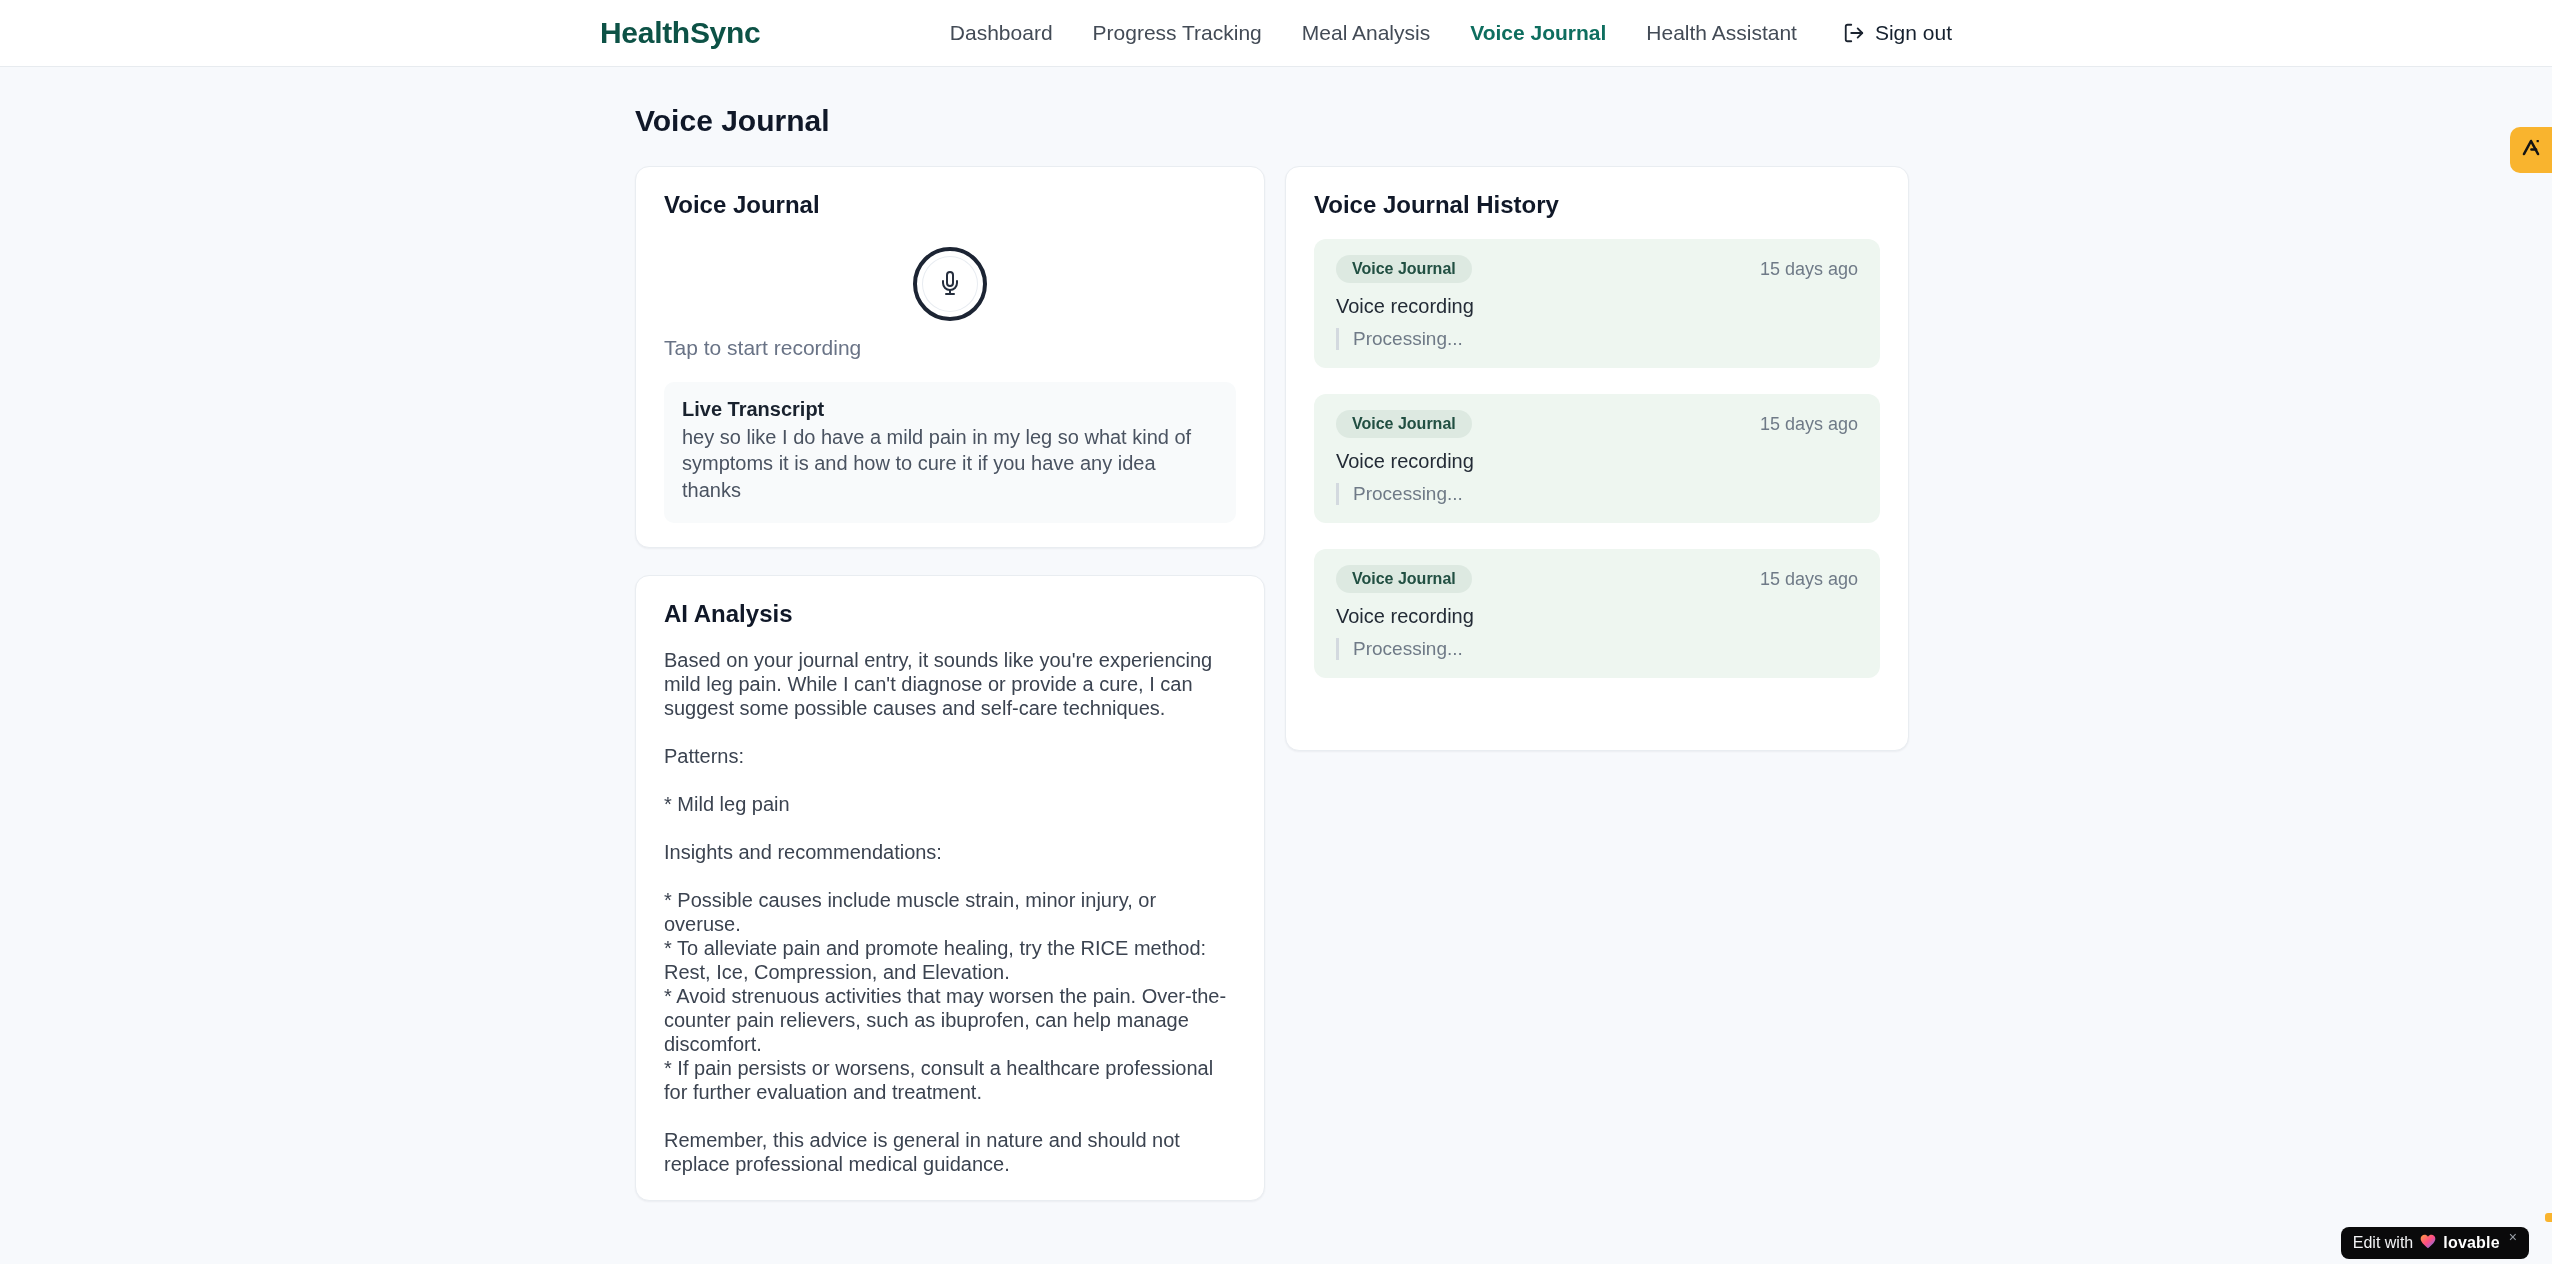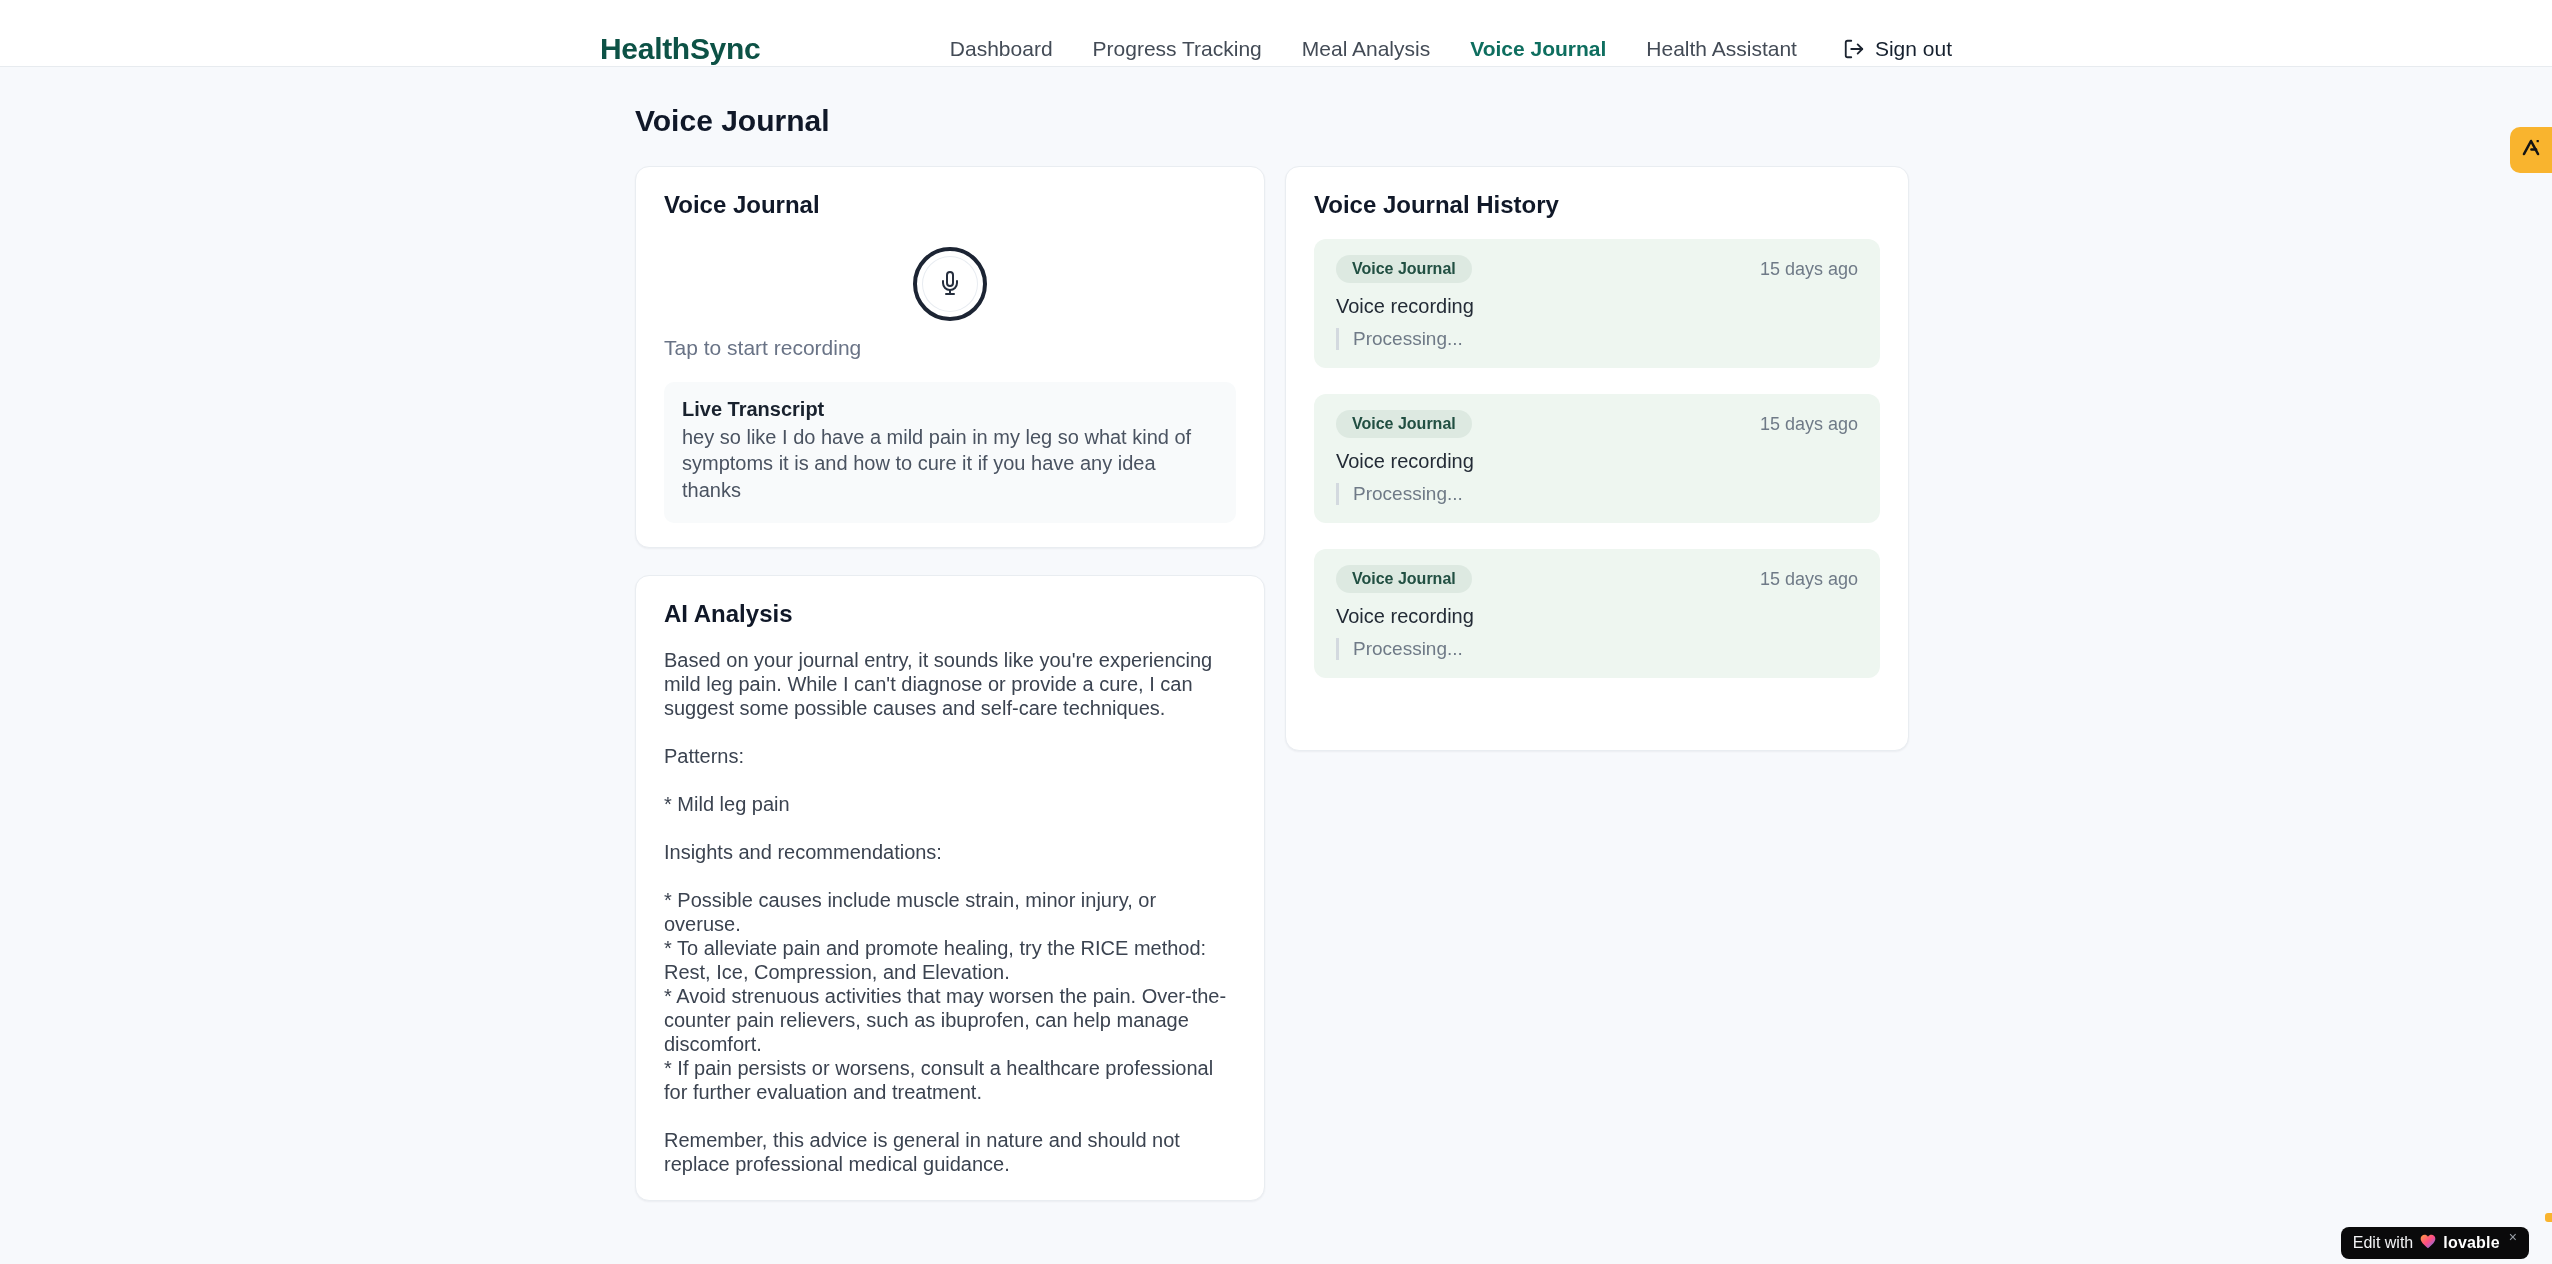--- a/index.html
+++ b/index.html
@@ -2,21 +2,21 @@
 <html><head>
 <meta charset="utf-8">
 <style>
   * { margin:0; padding:0; box-sizing:border-box; }
   html,body { width:2552px; height:1264px; }
   body {
     font-family:"Liberation Sans","DejaVu Sans",sans-serif;
     background:#f7f9fc; color:#101828; position:relative; overflow:hidden;
   }
   
-  .header { height:67px; background:#ffffff; border-bottom:1px solid #e7ebef; display:flex; align-items:flex-end; }
+  .header { height:67px; background:#ffffff; border-bottom:1px solid #e7ebef; display:flex; align-items:center; }
   .header-inner { width:1352px; margin:0 auto; display:flex; align-items:center; justify-content:space-between; }
   .logo { font-size:30px; font-weight:700; color:#0d5246; letter-spacing:-0.3px; cursor:pointer; }
   .nav { display:flex; align-items:center; gap:40px; }
   .nav-item { font-size:21px; color:#434b56; cursor:pointer; }
   .nav-item.active { color:#0e6e5f; font-weight:600; }
   .signout { display:flex; align-items:center; gap:10px; font-size:21px; font-weight:500; color:#15202e; cursor:pointer; margin-left:6px; }
   .signout svg { display:block; }
   
   .main { width:1282px; margin:0 auto; padding-top:37px; }
   .page-title { font-size:30px; font-weight:700; color:#101828; margin-bottom:28px; }

